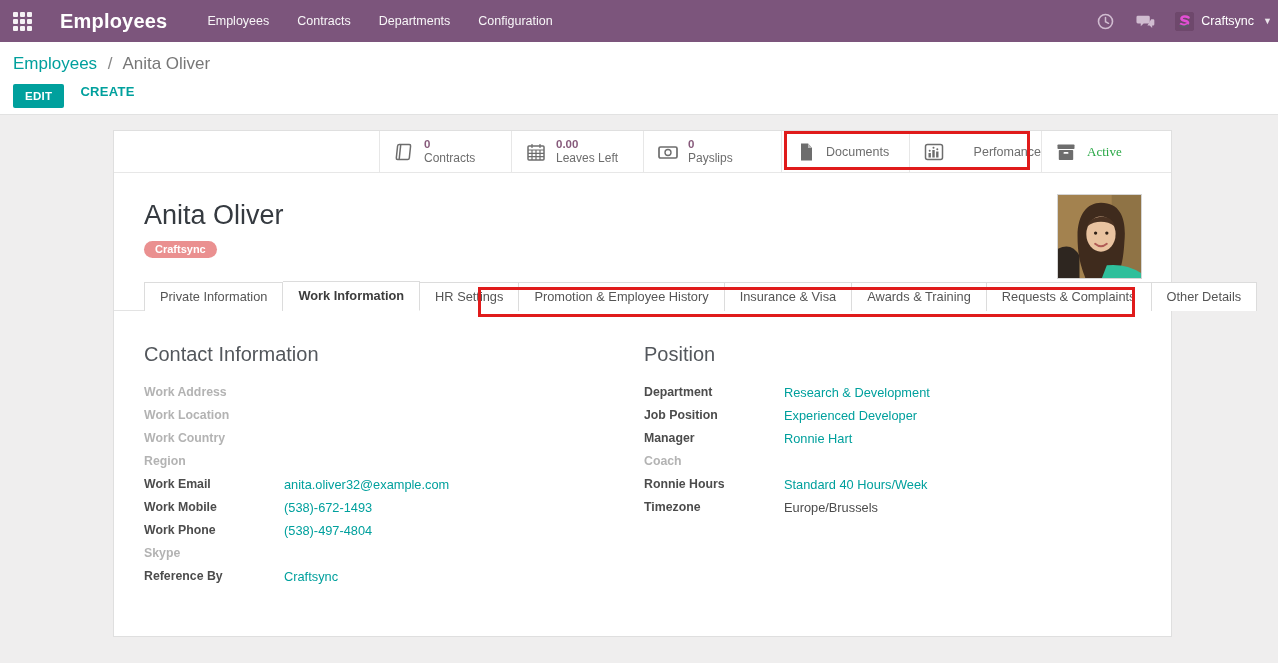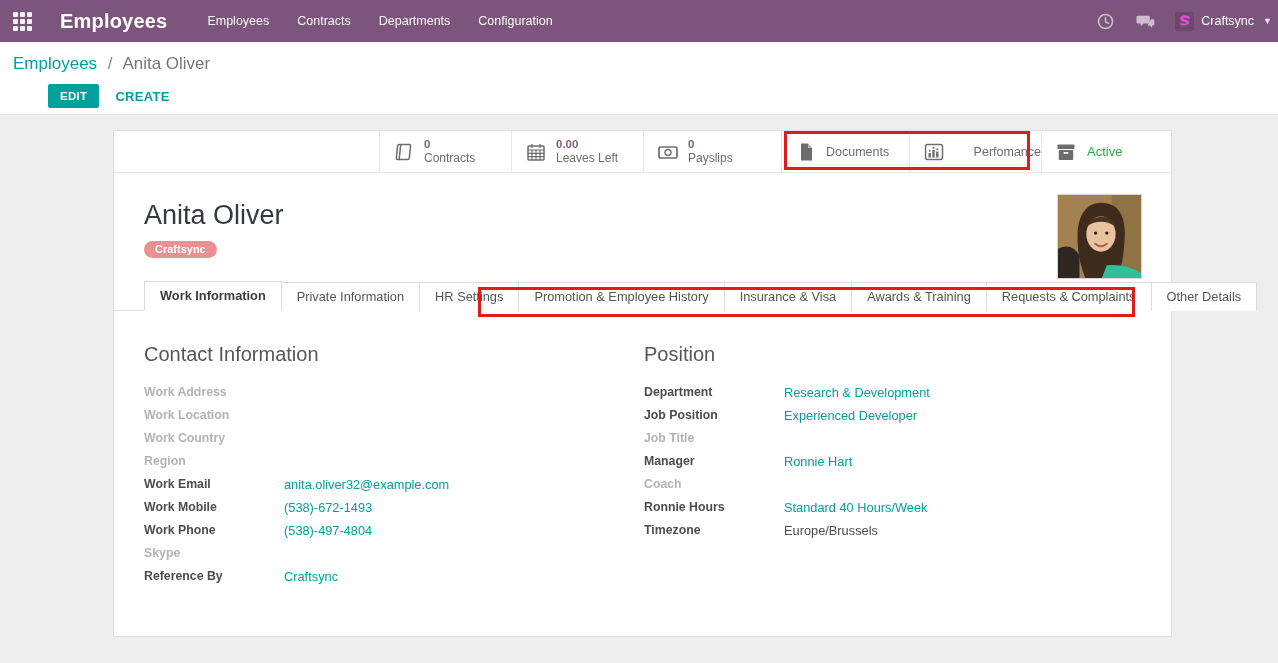--- a/index.html
+++ b/index.html
@@ -19,21 +19,21 @@
   .user-block { display:flex; align-items:center; gap:7px; cursor:pointer; font-size:12.5px; }
   .user-avatar { width:19px; height:19px; border-radius:3px; background:#6a4668; display:flex; align-items:center; justify-content:center; overflow:hidden; }
   .caret { font-size:9px; opacity:.85; margin-left:2px; }
 
   
   .control-panel { position:absolute; top:42px; left:0; width:1278px; height:73px; background:#fff; border-bottom:1px solid #e2e2e2; padding:12px 16px 0 13px; }
   .breadcrumb { font-size:17px; }
   .breadcrumb .bc-link { color:#00a09d; cursor:pointer; }
   .breadcrumb .bc-sep { color:#888; margin:0 6px; }
   .breadcrumb .bc-current { color:#777; }
-  .cp-row { display:flex; align-items:center; margin-top:10px;margin-left:35px; }
+  .cp-row { display:flex; align-items:flex-start; margin-top:10px; }
   .btn-edit { background:#00a09d; color:#fff; border:none; font-size:11.5px; font-weight:700; padding:6px 12px; border-radius:2px; cursor:pointer; letter-spacing:.3px; }
   .btn-create { color:#00a09d; font-size:13px; font-weight:700; margin-left:16px; cursor:pointer; letter-spacing:.3px; }
   .cp-center { position:absolute; left:530px; top:82px; display:flex; gap:22px; font-size:13px; color:#555; }
   .dd { cursor:pointer; }
   .dd .caret2 { font-size:8px; color:#777; margin-left:3px; vertical-align:2px; }
   .cp-right { position:absolute; right:14px; top:83px; display:flex; align-items:center; gap:18px; }
   .pager-count { font-size:13px; color:#666; }
   .pager-arrows { display:flex; gap:20px; }
   .pg-ar { font-size:17px; color:#9a9a9a; cursor:pointer; font-weight:700; line-height:14px; }
 
@@ -44,21 +44,21 @@
   
   .button-box { display:flex; height:42px; border-bottom:1px solid #e7e7e7; }
   .bb-spacer { width:265px; }
   .stat-btn { display:flex; align-items:center; border-left:1px solid #e7e7e7; padding-left:13px; cursor:pointer; }
   .stat-btn .txt { margin-left:9px; display:flex; flex-direction:column; justify-content:center; }
   .stat-val { font-size:11.5px; font-weight:700; color:#875a7b; line-height:13px; }
   .stat-lbl { font-size:12px; color:#6d6d6d; line-height:14px; }
   .one-line { font-size:12.5px; color:#6d6d6d; margin-left:9px; }
   .w-contracts{ width:132px; } .w-leaves{ width:132px; } .w-payslips{ width:138px; }
   .w-docs{ width:128px; } .w-perf{ width:132px;justify-content:space-between; } .w-active{ flex:1; }
-  .active-lbl { font-size:13px; color:#28a745; margin-left:10px; font-weight:500; }
+  .active-lbl { font-size:13px; color:#28a745; margin-left:10px; font-weight:500;font-family:Liberation Serif, serif; }
   .sicon { width:22px; height:20px; flex:0 0 22px; }
 
   
   .emp-name { font-size:27px; font-weight:500; color:#353a40; margin:27px 0 0 30px; }
   .emp-badge { display:inline-block; margin:10px 0 0 30px; background:#ea9090; color:#fff; font-size:11px; font-weight:700; padding:2px 11px 3px; border-radius:10px; }
   .photo { position:absolute; top:63px; right:29px; width:85px; height:85px; border:1px solid #d5d5d5; background:#fff; }
 
   
   .tabs { display:flex; margin-top:23px; padding-left:30px; border-bottom:1px solid #e3e3e3; align-items:flex-end; }
   .tab { font-size:12.8px; color:#555; padding:6px 15px 7px; border:1px solid #dcdcdc; border-bottom:none; background:#fff; cursor:pointer; margin-bottom:-1px; white-space:nowrap; }
@@ -249,22 +249,22 @@
           <path d="M30 32 C32 20 56 18 58 32 C50 26 38 26 30 32 Z" fill="#4a3222"></path>
           <circle cx="38.5" cy="39" r="1.7" fill="#2e2016"></circle>
           <circle cx="50" cy="39" r="1.7" fill="#2e2016"></circle>
           <path d="M38 50 Q44 55 50 50" fill="none" stroke="#b05a55" stroke-width="2" stroke-linecap="round"></path>
           <path d="M50 72 Q70 70 85 80 L85 85 L45 85 Z" fill="#2fbf9b"></path>
         </svg>
       </div>
 
       
       <div class="tabs">
+        <span class="tab">Private Information</span>
         <span class="tab active">Work Information</span>
-        <span class="tab">Private Information</span>
         <span class="tab">HR Settings</span>
         <span class="tab">Promotion &amp; Employee History</span>
         <span class="tab">Insurance &amp; Visa</span>
         <span class="tab">Awards &amp; Training</span>
         <span class="tab">Requests &amp; Complaints</span>
         <span class="tab">Other Details</span>
       </div>
 
       
       <div class="form">
@@ -311,24 +311,20 @@
         <div class="col">
           <div class="sec-title">Position</div>
           <div class="frow">
             <span class="flabel">Department</span>
             <span class="fvalue link">Research &amp; Development</span>
           </div>
           <div class="frow">
             <span class="flabel">Job Position</span>
             <span class="fvalue link">Experienced Developer</span>
           </div>
-          <div class="frow empty">
-            <span class="flabel">Job Title</span>
-            <span class="fvalue"></span>
-          </div>
           <div class="frow">
             <span class="flabel">Manager</span>
             <span class="fvalue link">Ronnie Hart</span>
           </div>
           <div class="frow empty">
             <span class="flabel">Coach</span>
             <span class="fvalue"></span>
           </div>
           <div class="frow">
             <span class="flabel">Ronnie Hours</span>

